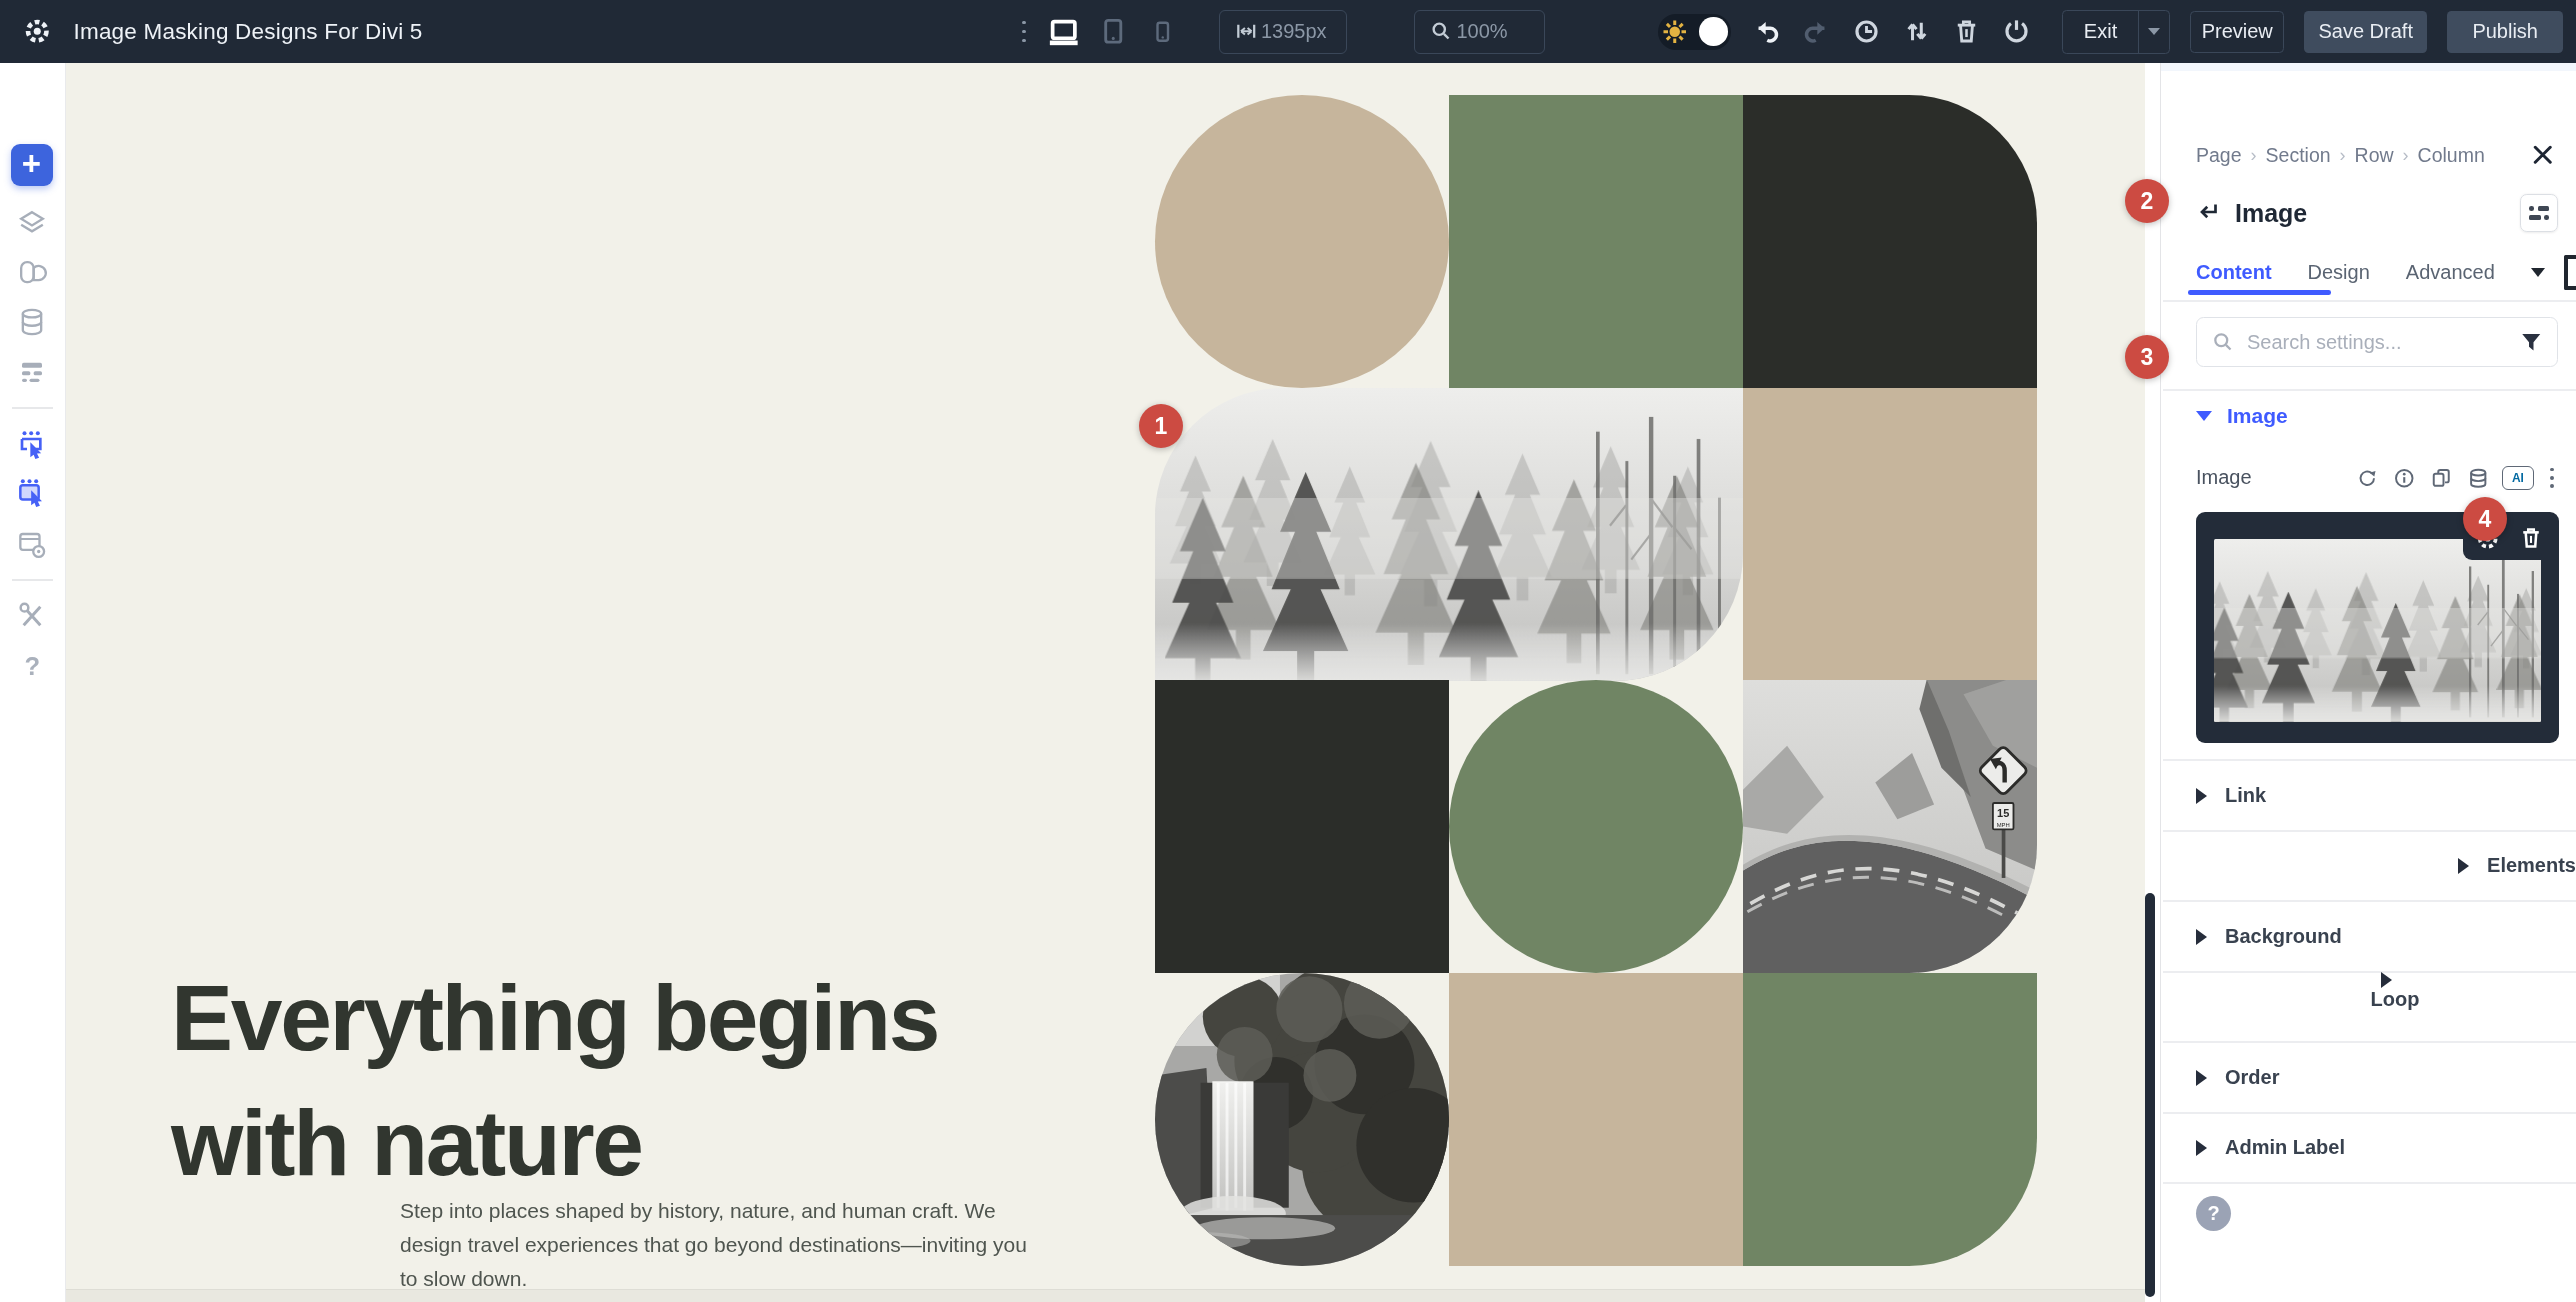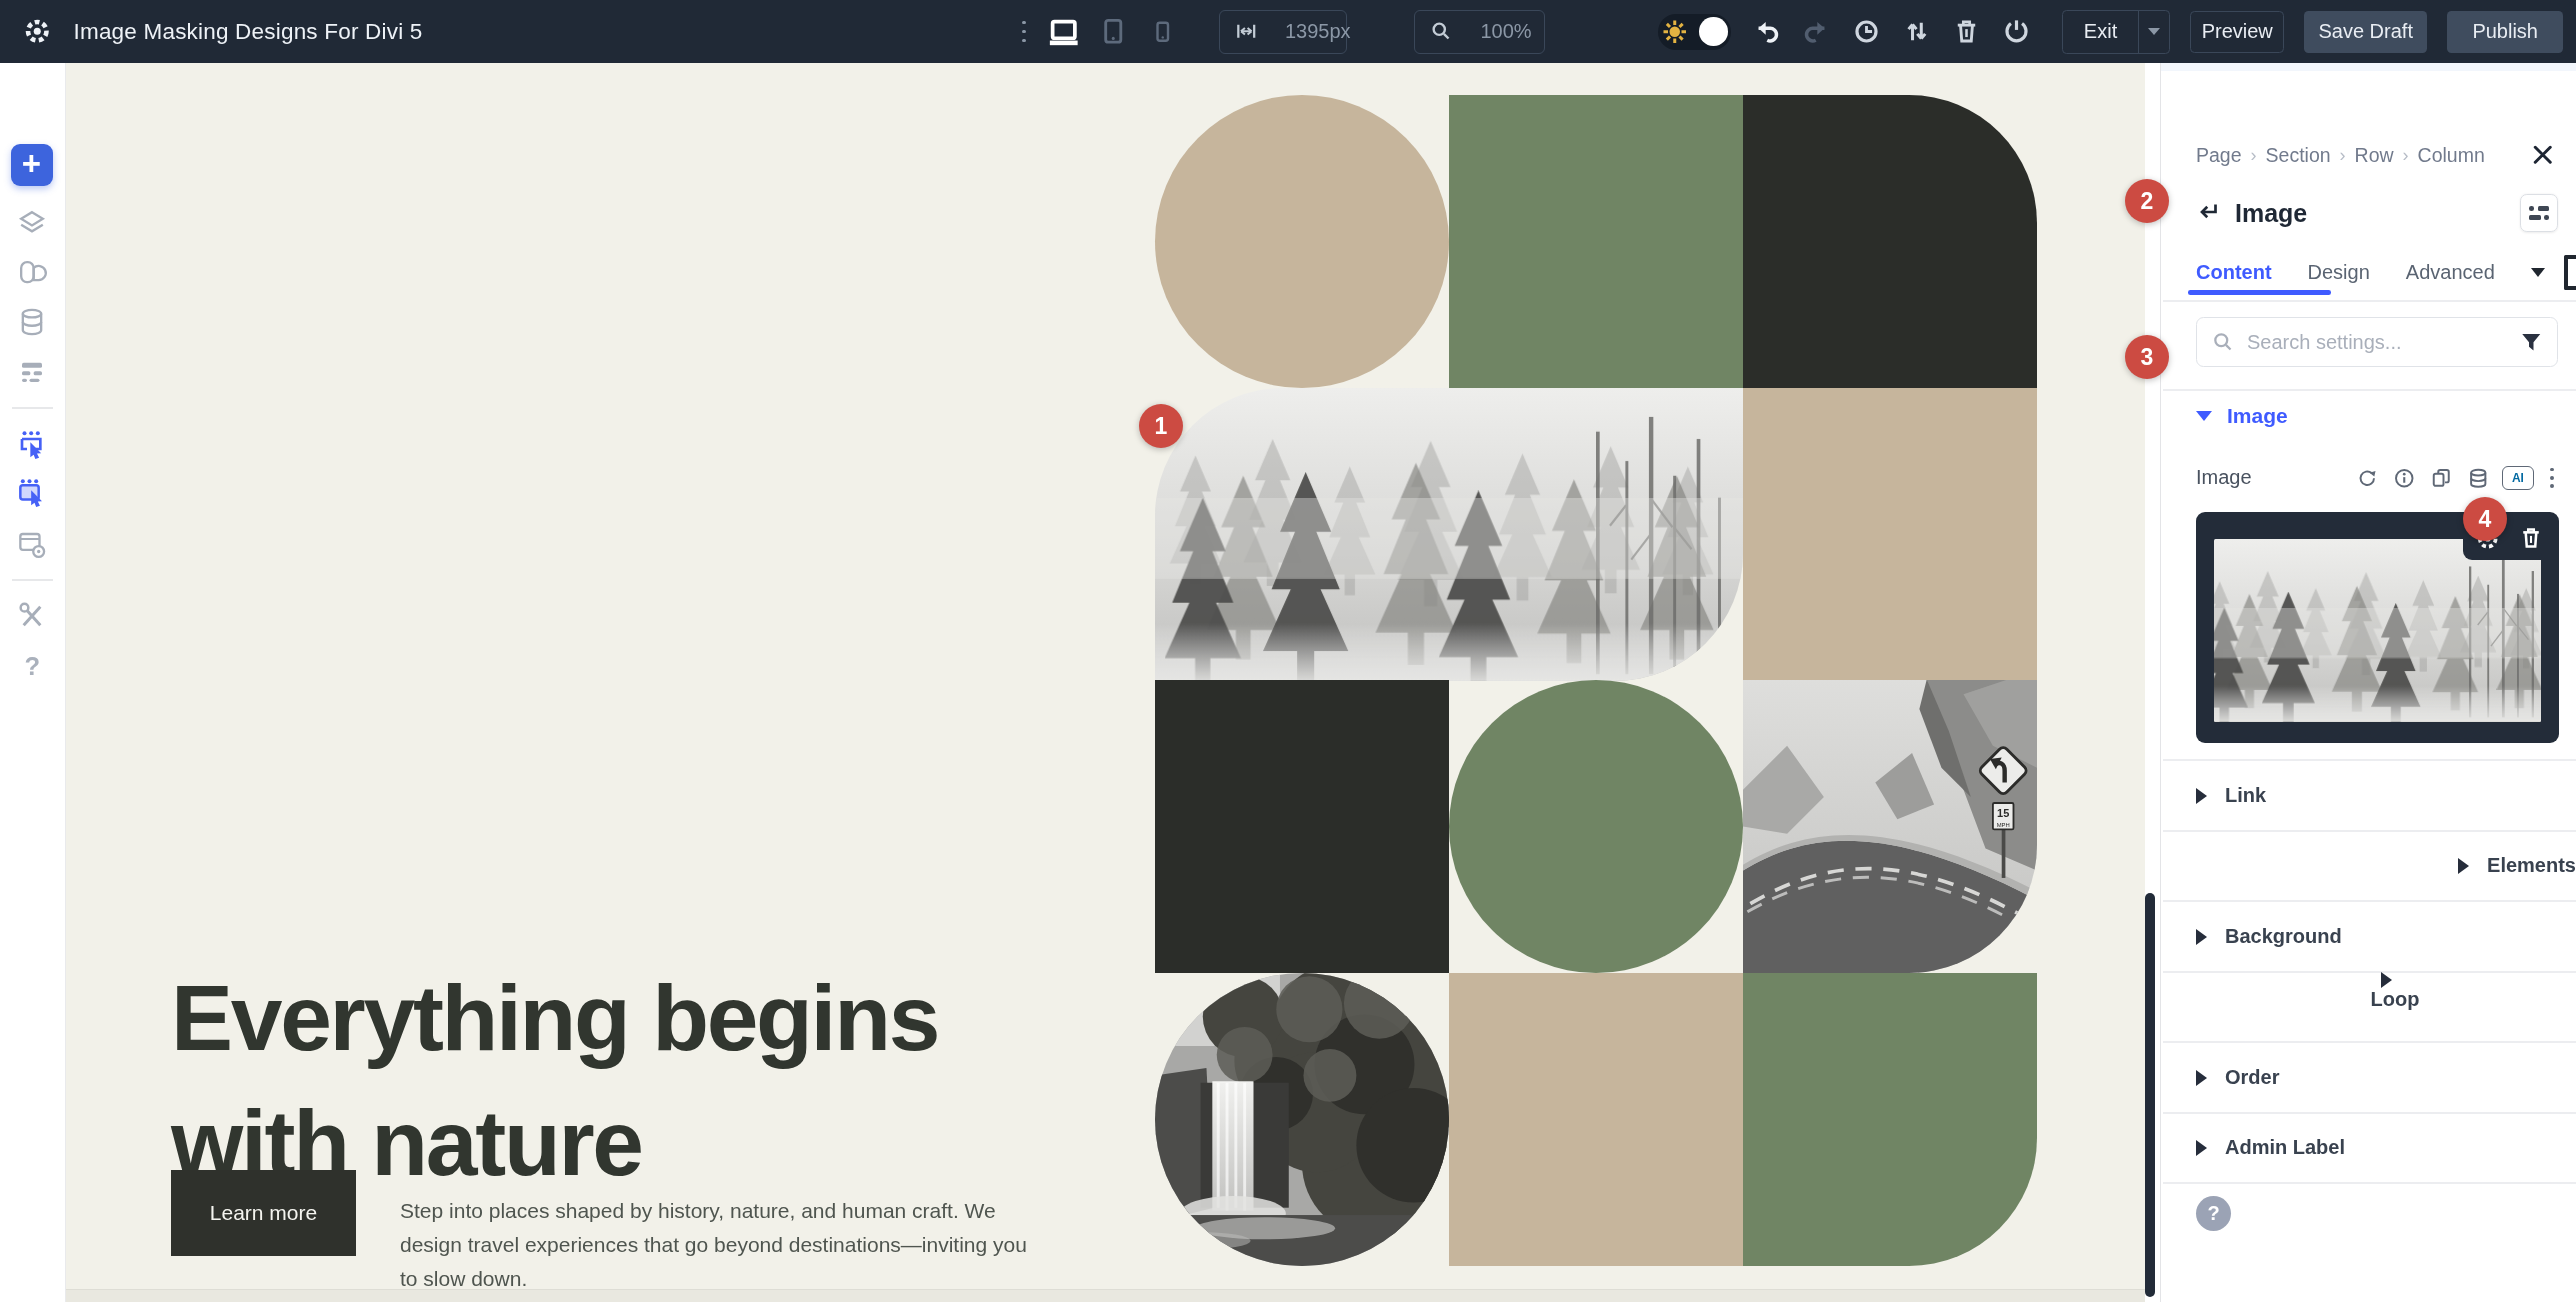--- a/index.html
+++ b/index.html
@@ -11,21 +11,21 @@
 
   
   .topbar{position:absolute;left:0;top:0;width:2576px;height:63px;background:#202936;display:flex;align-items:center;}
   .tb-left{position:absolute;left:22.5px;top:0;height:63px;display:flex;align-items:center;gap:21px;}
   .tb-title{color:#eef2f7;font-size:22.5px;letter-spacing:0.2px;}
   .tb-center{position:absolute;left:1019px;top:0;height:63px;display:flex;align-items:center;gap:19.5px;}
   .tb-right{position:absolute;right:12.8px;top:0;height:63px;display:flex;align-items:center;gap:20px;}
   .tb-iconbtn{width:30px;height:30px;display:flex;align-items:center;justify-content:center;cursor:pointer;}
   .kebab{display:flex;flex-direction:column;gap:5.3px;align-items:center;width:10.5px;}
   .kebab i{width:3.8px;height:3.8px;border-radius:50%;background:#8b97a6;display:block;}
-  .tb-input{height:42px;border:1.5px solid #3a4759;border-radius:6px;display:flex;align-items:center;gap:28px;padding:0 15px;color:#8b97a6;font-size:20px;}
+  .tb-input{height:42px;border:1.5px solid #3a4759;border-radius:6px;display:flex;align-items:center;gap:4px;padding:0 15px;color:#8b97a6;font-size:20px;}
   .tb-input.width{width:96px;}
   .tb-input.zoomv{width:99px;margin-left:48px;}
   .toggle-pill{width:66px;height:36px;border-radius:18px;background:#141c27;display:flex;align-items:center;padding:0 3.8px;justify-content:space-between;}
   .toggle-knob{width:28.5px;height:28.5px;border-radius:50%;background:#ffffff;}
   .tb-btn{height:42px;border-radius:4.5px;display:flex;align-items:center;justify-content:center;font-size:20px;color:#e9edf3;cursor:pointer;}
   .tb-btn.ghost{border:1.5px solid #3a4759;background:transparent;}
   .tb-btn.fill{background:#3f4c5e;}
   .exit-group{display:flex;align-items:stretch;height:42px;border:1.5px solid #3a4759;border-radius:4.5px;overflow:hidden;}
   .exit-main{display:flex;align-items:center;padding:0 21px;font-size:20px;color:#e9edf3;}
   .exit-caret{width:30px;display:flex;align-items:center;justify-content:center;border-left:1.5px solid #3a4759;}
@@ -413,21 +413,20 @@
         <path d="M8 29 L28 7" stroke="#a7aeb9" stroke-width="3.6"></path>
         <path d="M8 7 L28 29" stroke="#a7aeb9" stroke-width="3.6"></path>
         <circle cx="9" cy="8" r="4.6" fill="#ffffff" stroke="#a7aeb9" stroke-width="3"></circle>
       </svg>
   </div>
   <div class="rail-item rail-help" style="top:588px;">?</div>
 </nav>
 
 <main class="canvas">
   <h1 class="headline"><span>Everything begins</span><br><span>with nature</span></h1>
-  <div class="cta-btn">Learn more</div>
   <p class="lede">Step into places shaped by history, nature, and human craft. We design travel experiences that go beyond destinations—inviting you to slow down.</p>
 
   <div class="cell c-beige round-full" style="left:1089px;top:32px;width:294px;height:293px;"></div>
   <div class="cell c-green" style="left:1383px;top:32px;width:294px;height:293px;"></div>
   <div class="cell c-dark rtr" style="left:1677px;top:32px;width:294px;height:293px;"></div>
 
   <div class="cell rtl rbr" style="left:1089px;top:325px;width:588px;height:293px;">
     <svg viewBox="0 0 800 400" preserveAspectRatio="xMidYMid slice">
         <use href="#forest-art" width="800" height="400"></use>
       </svg>

